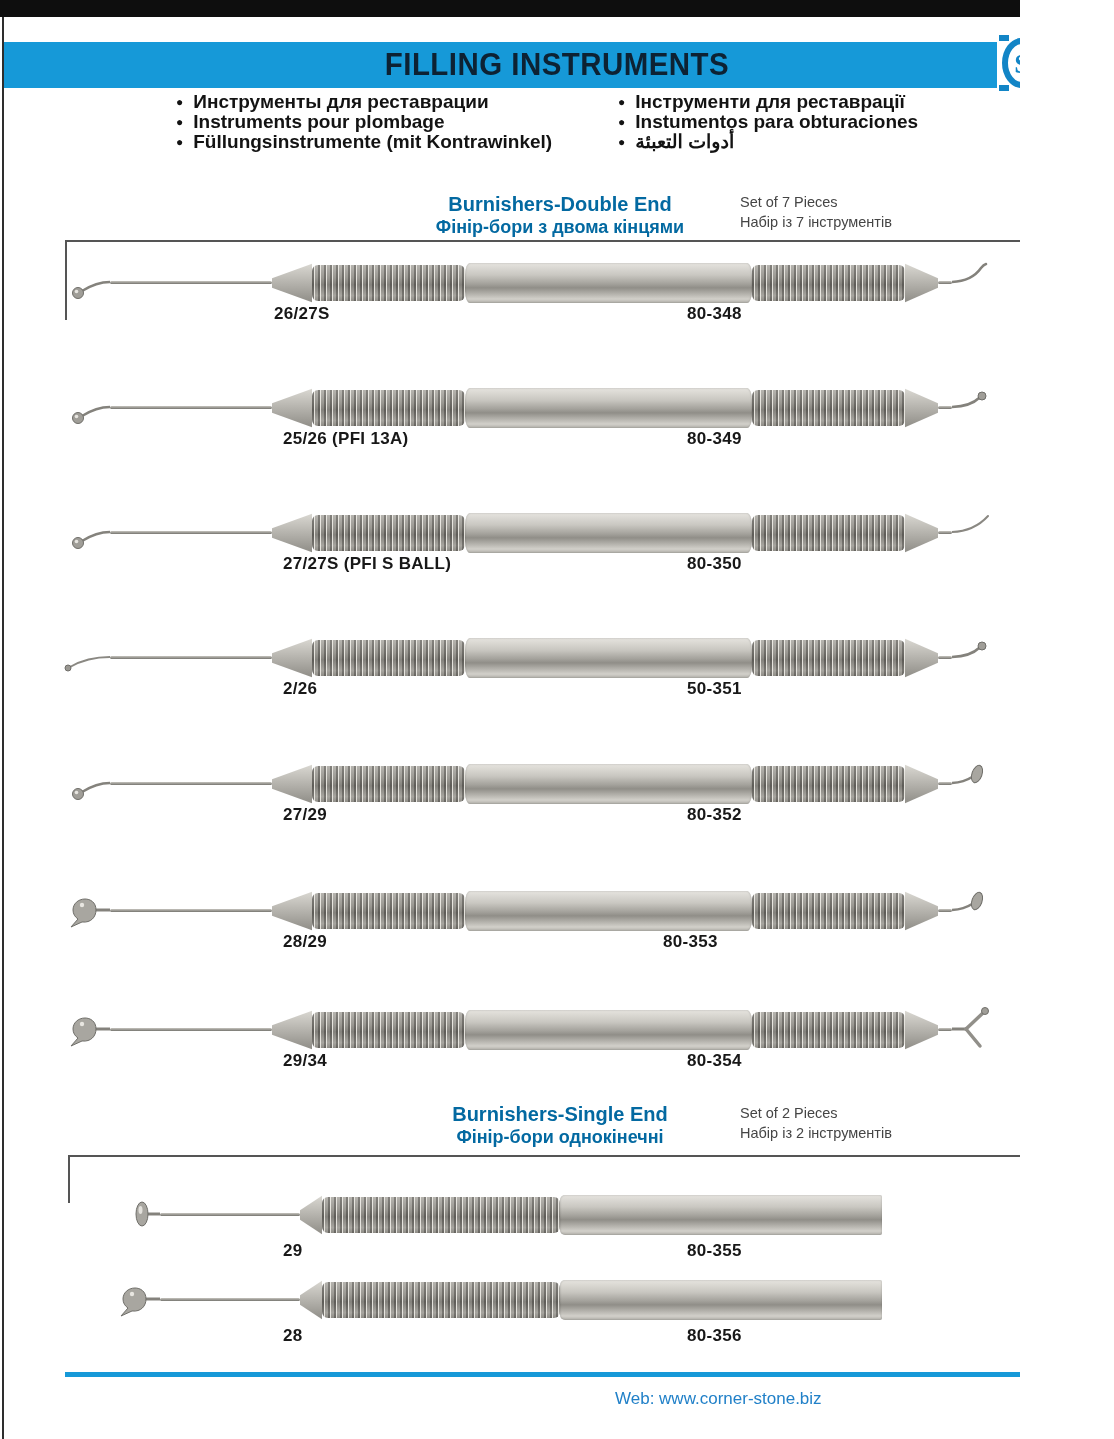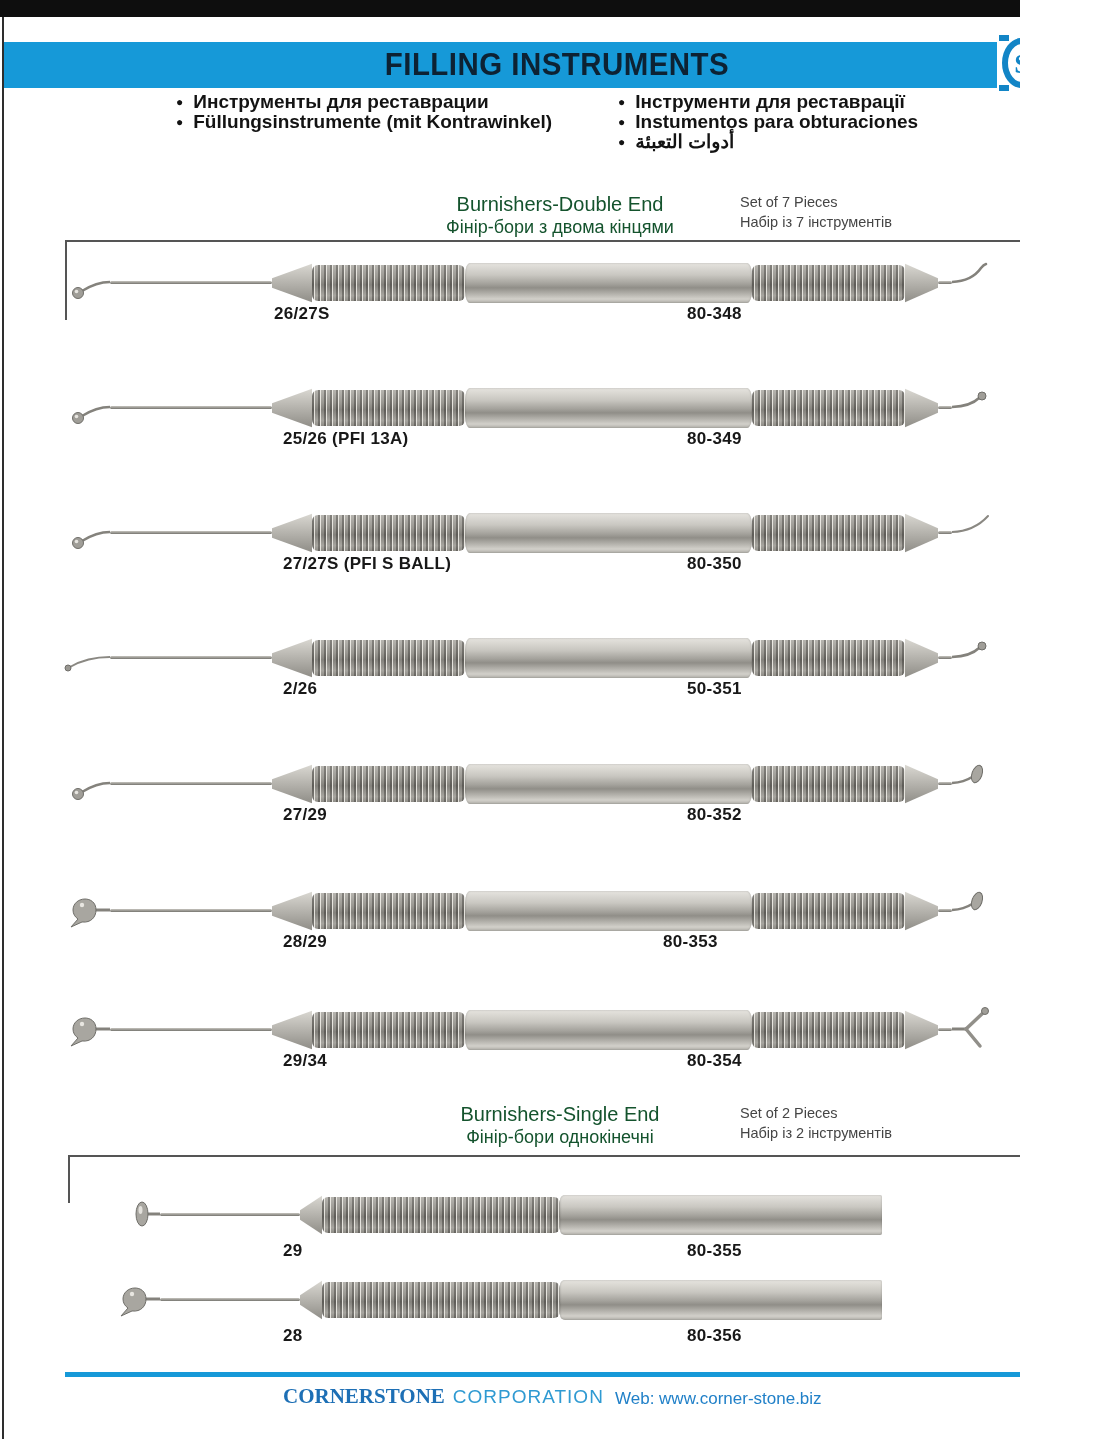--- a/index.html
+++ b/index.html
@@ -20,21 +20,21 @@
   .logo svg{display:block;}
 
   
   .bullets{position:absolute;top:92px;line-height:20px;}
   .bullets.colL{left:176px;}
   .bullets.colR{left:618px;}
   .bullet-item{font-size:19px;font-weight:700;color:#131313;white-space:nowrap;}
   .dot{font-size:12px;vertical-align:2px;margin-right:10px;}
 
   
-  .sec-title{position:absolute;left:400px;width:320px;text-align:center;font-weight:400;color:#14532d;}
+  .sec-title{position:absolute;left:400px;width:320px;text-align:center;font-weight:700;color:#0369a1;}
   .sec-title .l1{font-size:20px;line-height:23px;}
   .sec-title .l2{font-size:18px;line-height:22px;}
   .set-info{position:absolute;left:740px;font-size:14.5px;color:#454545;line-height:20px;}
 
   
   .bracket-h{position:absolute;height:2px;background:#555;}
   .bracket-v{position:absolute;width:2px;background:#555;}
 
   
   .instrument{position:absolute;left:40px;width:980px;height:90px;}
@@ -83,20 +83,21 @@
       <rect x="38" y="2" width="10" height="6" fill="#1285c6"></rect>
       <rect x="2" y="52" width="10" height="6" fill="#1285c6"></rect>
       <rect x="38" y="52" width="10" height="6" fill="#1285c6"></rect>
       <ellipse cx="25" cy="30" rx="17" ry="22" fill="none" stroke="#1285c6" stroke-width="6"></ellipse>
       <text x="25" y="40" text-anchor="middle" font-family="Liberation Serif,serif" font-size="28" font-weight="bold" fill="#1285c6">S</text>
     </svg>
   </div>
 
   <div class="bullets colL">
     <div class="bullet-item"><span class="dot">●</span><span>Инструменты для реставрации</span></div>
+    <div class="bullet-item"><span class="dot">●</span><span>Instruments pour plombage</span></div>
     <div class="bullet-item"><span class="dot">●</span><span>Füllungsinstrumente (mit Kontrawinkel)</span></div>
   </div>
   <div class="bullets colR">
     <div class="bullet-item"><span class="dot">●</span><span>Інструменти для реставрації</span></div>
     <div class="bullet-item"><span class="dot">●</span><span>Instumentos para obturaciones</span></div>
     <div class="bullet-item"><span class="dot">●</span><span>أدوات التعبئة</span></div>
   </div>
 
   <div class="sec-title" style="top:193px">
     <div class="l1">Burnishers-Double End</div>
@@ -286,19 +287,16 @@
         <div class="part shank" style="left: 120px; top: 43px; width: 140px; height: 3px;"></div>
         <div class="part cone-l" style="left: 260px; top: 25px; width: 22px; height: 40px;"></div>
         <div class="part knurl" style="left: 282px; top: 27px; width: 238px; height: 36px;"></div>
         <div class="part barrel flat-end" style="left: 520px; top: 25px; width: 322px; height: 40px;"></div>
       </div>
       <div class="size-label" style="left: 283px; top: 1326px;">28</div>
       <div class="code-label" style="left: 687px; top: 1326px;">80-356</div>
     </div>
 
   <div class="footer-line"></div>
-  <div class="f-company">
-    <span class="f-name">CORNERSTONE</span><span class="f-corp">CORPORATION</span>
-  </div>
   <div class="f-web">Web: www.corner-stone.biz</div>
   <div class="f-page">383</div>
 
 </div>
 
 </body></html>

